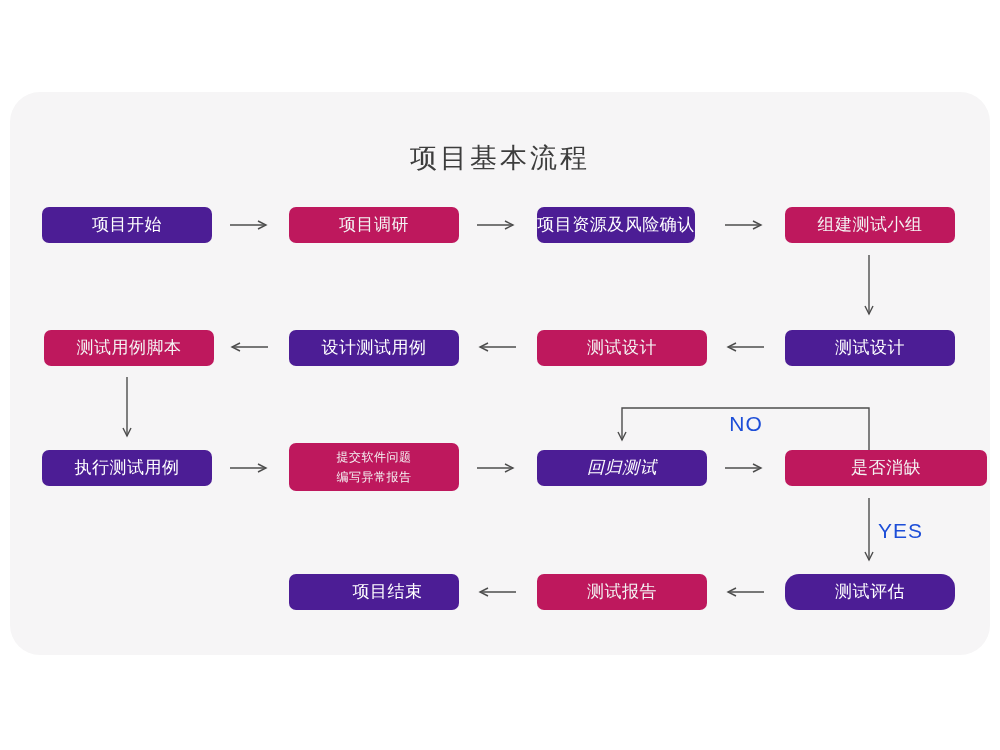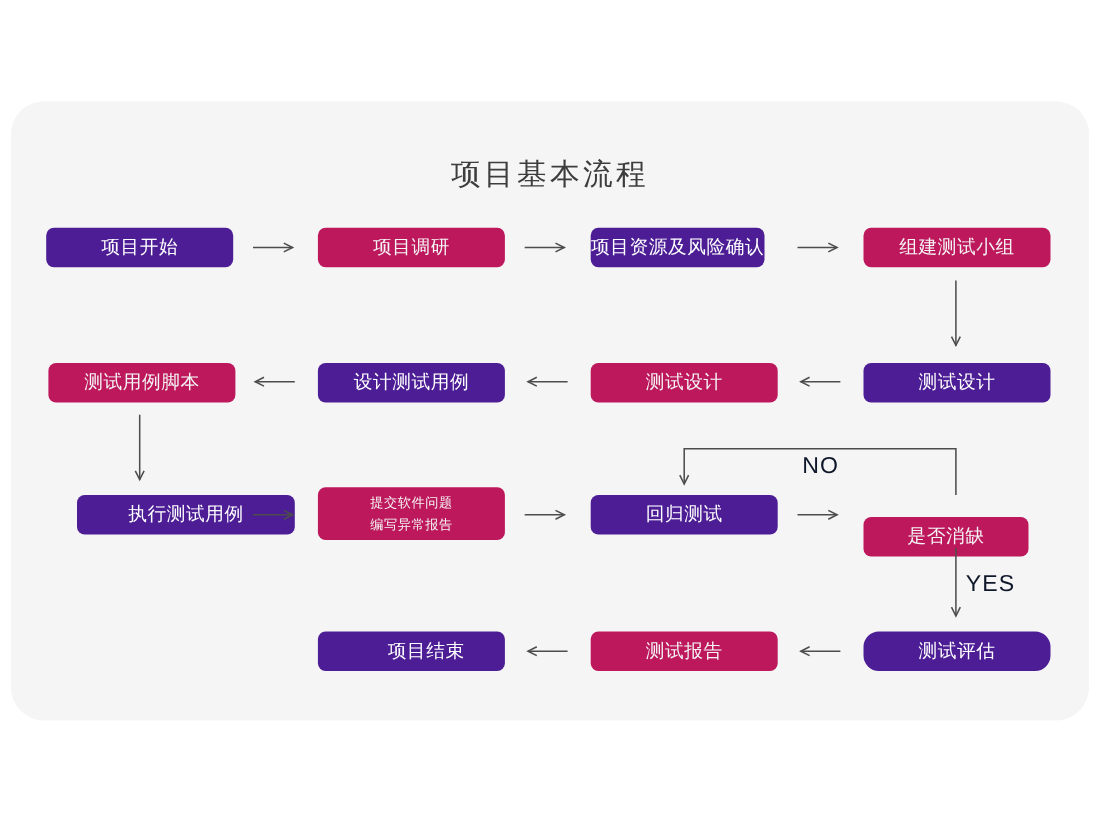--- a/index.html
+++ b/index.html
@@ -38,21 +38,21 @@
     line-height: 20px;
   }
   .node.purple { background: #4c1d95; }
   .node.gray   { background: #be185d; color: #f4f4f4; }
   .node.two-line { font-size: 12px; }
   .node.two-line .line { display: block; }
 
   .edge-label {
     position: absolute;
     font-size: 21px;
-    color: #0f172a;
+    color: #1d4ed8;
     letter-spacing: 1px;
   }
   .edge-label.no  { left: 711px; top: 412px; width: 70px; text-align: center; }
   .edge-label.yes { left: 878px; top: 519px; }
 
   svg.arrows {
     position: absolute;
     left: 0; top: 0;
     width: 1000px; height: 750px;
     pointer-events: none;
@@ -84,33 +84,33 @@
 <div class="node purple" style="left:289px; top:330px; width:170px; height:36px;">
     <span>设计测试用例</span>
   </div>
 <div class="node gray" style="left:537px; top:330px; width:170px; height:36px;align-items:center;">
     <span>测试设计</span>
   </div>
 <div class="node purple" style="left:785px; top:330px; width:170px; height:36px;">
     <span>测试设计</span>
   </div>
 
-<div class="node purple" style="left:42px;  top:450px; width:198px; height:36px;margin-left:28px;">
+<div class="node purple" style="left:42px;  top:450px; width:170px; height:36px;">
     <span>执行测试用例</span>
   </div>
 <div class="node gray two-line" style="left:289px; top:443px; width:170px; height:48px;">
   <span>
       <span class="line">提交软件问题</span>
       <span class="line">编写异常报告</span>
     </span>
 </div>
-<div class="node purple" style="left:537px; top:450px; width:170px; height:36px;">
+<div class="node purple" style="left:537px; top:450px; width:170px; height:36px;font-style:italic;">
     <span>回归测试</span>
   </div>
-<div class="node gray" style="left:785px; top:470px; width:150px; height:36px;align-items:center;">
+<div class="node gray" style="left:785px; top:450px; width:202px; height:36px;align-items:center;">
     <span>是否消缺</span>
   </div>
 
 <div class="node purple" style="left:785px; top:574px; width:170px; height:36px;border-radius:14px;">
     <span>测试评估</span>
   </div>
 <div class="node gray" style="left:537px; top:574px; width:170px; height:36px;">
     <span>测试报告</span>
   </div>
 <div class="node purple" style="left:289px; top:574px; width:170px; height:36px;padding-left:27px;">

